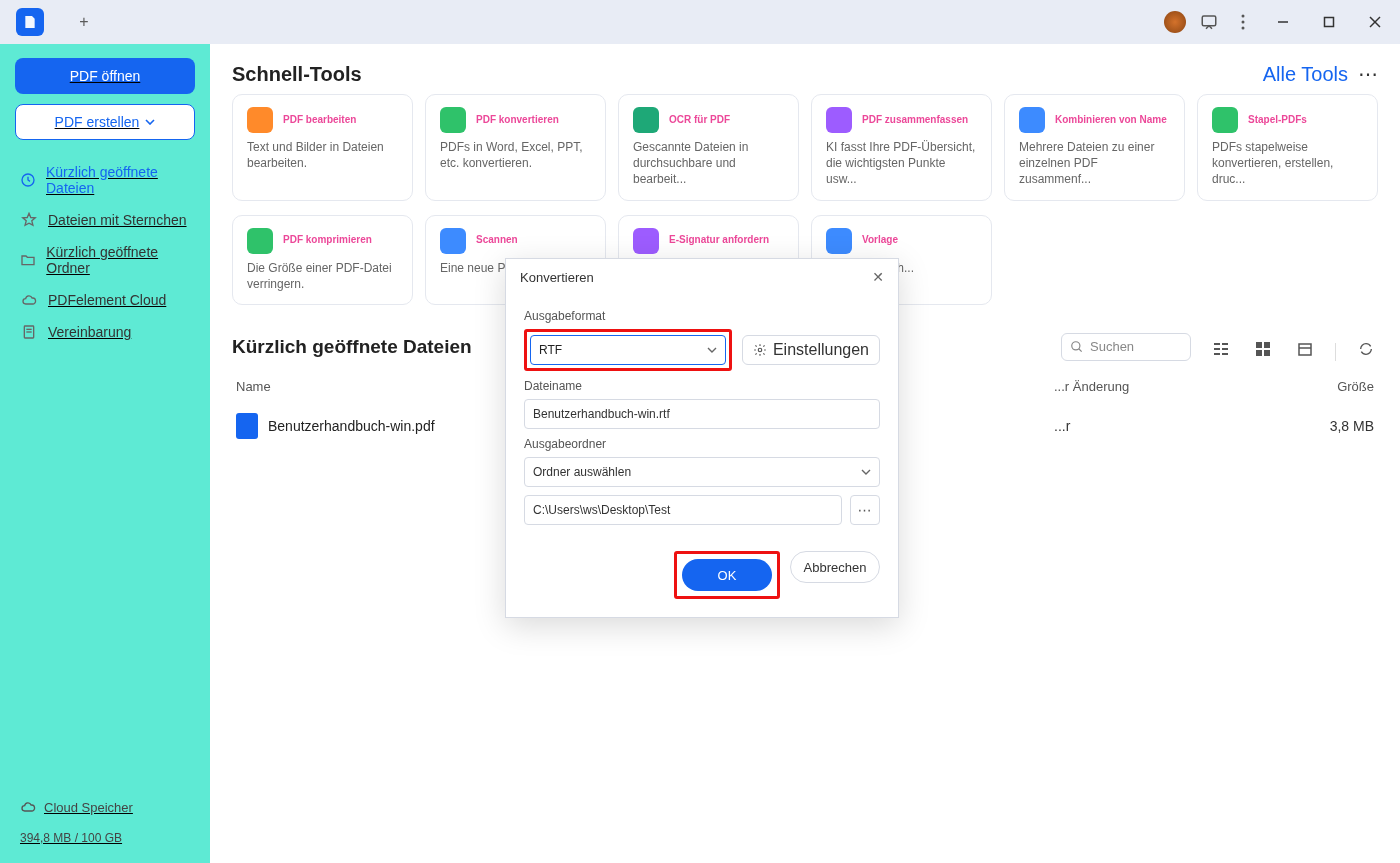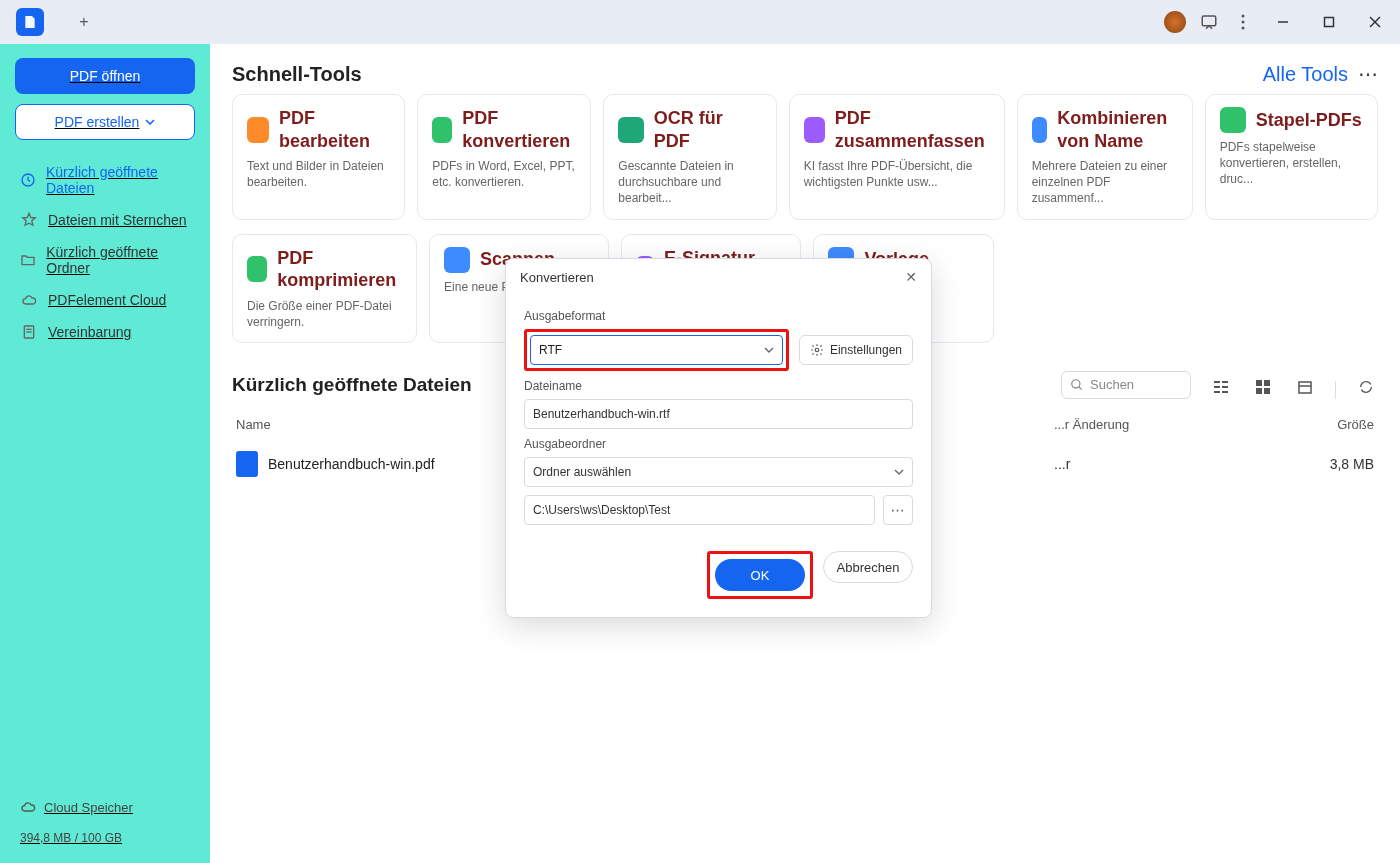--- a/index.html
+++ b/index.html
@@ -32,48 +32,48 @@
 .main { flex:1; padding: 18px 22px; overflow: hidden; }
 .section-head { display:flex; align-items:center; justify-content:space-between; margin-bottom: 8px; }
 .section-title { font-size: 20px; font-weight: 700; color: #222; }
 .all-tools { color: #1565F0; font-size: 20px; cursor:pointer; display:flex; align-items:center; gap:10px; }
 .more-dots { color:#333; }
 
 .tools-grid { display:grid; grid-template-columns: repeat(6, 1fr); gap: 12px; margin-bottom: 14px; }
 .tool-card { border:1px solid #E5E8EF; border-radius: 10px; padding: 12px 14px; min-height: 88px; background:#fff; cursor:pointer; }
 .tool-head { display:flex; align-items:center; gap:10px; margin-bottom: 6px; }
 .tool-icon { width: 26px; height: 26px; border-radius: 6px; display:flex; align-items:center; justify-content:center; color:#fff; font-weight:700; font-size:12px; }
-.tool-title { font-size: 18px; font-weight: 600; color:#7f1d1d; line-height:1.25; }
+.tool-title { font-size: 10px; font-weight: 600; color:#ec4899; line-height:1.25; }
 .tool-desc { font-size: 12px; color:#666; line-height:1.35; overflow:hidden; }
 
 .tools-grid2 { display:grid; grid-template-columns: repeat(6, 1fr); gap: 12px; margin-bottom: 28px; }
 
 .recent-head { display:flex; align-items:center; justify-content:space-between; margin-bottom: 10px; }
 .recent-title { font-size: 19px; font-weight: 700; color:#222; }
 .recent-controls { display:flex; align-items:flex-end; gap:18px; }
 .search-box { width: 130px; height: 28px; border:1px solid #D6DAE3; border-radius: 6px; display:flex; align-items:center; gap:6px; padding: 0 8px; color:#888; font-size:13px; }
 .view-icon { width:24px; height:24px; display:flex; align-items:center; justify-content:center; color:#555; cursor:pointer; }
 
 .table-head { display:grid; grid-template-columns: 1fr 200px 120px; padding: 8px 4px; font-size: 13px; color:#555; border-bottom: 1px solid transparent; }
 .table-row { display:grid; grid-template-columns: 1fr 200px 120px; padding: 10px 4px; align-items:center; font-size: 14px; color:#222; }
 .file-cell { display:flex; align-items:center; gap:10px; }
 .file-icon { width:22px; height:26px; background:#1565F0; border-radius:3px; position:relative; }
 .size-cell { text-align:right; color:#333; }
 .date-cell { color:#333; }
 
 
-.dialog { position:absolute; left:505px; top:258px; width:427px; background:#fff; border:1px solid #D6DAE3; border-radius:8px; box-shadow: 0 8px 30px rgba(0,0,0,0.15); }
+.dialog { position:absolute; left:505px; top:258px; width:394px; background:#fff; border:1px solid #D6DAE3; border-radius:0; box-shadow: 0 8px 30px rgba(0,0,0,0.15); }
 .dlg-head { display:flex; align-items:center; justify-content:space-between; padding: 10px 14px; font-size:13px; color:#333; }
 .dlg-close { cursor:pointer; color:#666; font-size:14px; }
 .dlg-body { padding: 6px 18px 14px; }
 .fld-label { font-size:12px; color:#555; margin: 8px 0 6px; }
 .row-flex { display:flex; align-items:center; gap:10px; }
 .red-box { border: 3px solid #E11; padding: 3px; border-radius: 3px; }
 .select-box { flex:1; height:30px; border:1.5px solid #1565F0; border-radius:4px; display:flex; align-items:center; justify-content:space-between; padding:0 8px; font-size:12px; color:#222; background:#fff; cursor:pointer; }
-.settings-btn { height:30px; border:1px solid #D6DAE3; border-radius:6px; padding:0 10px; font-size:12px; color:#333; display:flex; align-items:center; gap:6px; cursor:pointer; background:#fff; }
+.settings-btn { height:30px; border:1px solid #D6DAE3; border-radius:6px; padding:0 10px; font-size:16px; color:#333; display:flex; align-items:center; gap:6px; cursor:pointer; background:#fff; }
 .text-input { width:100%; height:30px; border:1px solid #D6DAE3; border-radius:4px; padding:0 8px; font-size:12px; color:#333; }
 .folder-select { width:100%; height:30px; border:1px solid #D6DAE3; border-radius:4px; display:flex; align-items:center; justify-content:space-between; padding:0 8px; font-size:12px; color:#333; background:#fff; cursor:pointer; }
 .path-row { display:flex; gap:8px; margin-top:8px; }
 .browse-btn { width:30px; height:30px; border:1px solid #D6DAE3; border-radius:4px; display:flex; align-items:center; justify-content:center; cursor:pointer; background:#fff; color:#555; font-size:14px; letter-spacing:1px; }
 .dlg-foot { display:flex; justify-content:flex-end; gap:10px; padding: 12px 18px 18px; }
 .ok-wrap { border: 3px solid #E11; padding: 5px; border-radius:3px; }
 .ok-btn { width:90px; height:32px; background:#1565F0; color:#fff; border:none; border-radius:16px; font-size:13px; font-weight:500; cursor:pointer; }
 .cancel-btn { width:90px; height:32px; background:#fff; color:#333; border:1px solid #D6DAE3; border-radius:16px; font-size:13px; cursor:pointer; }
 
 svg { display:block; }

